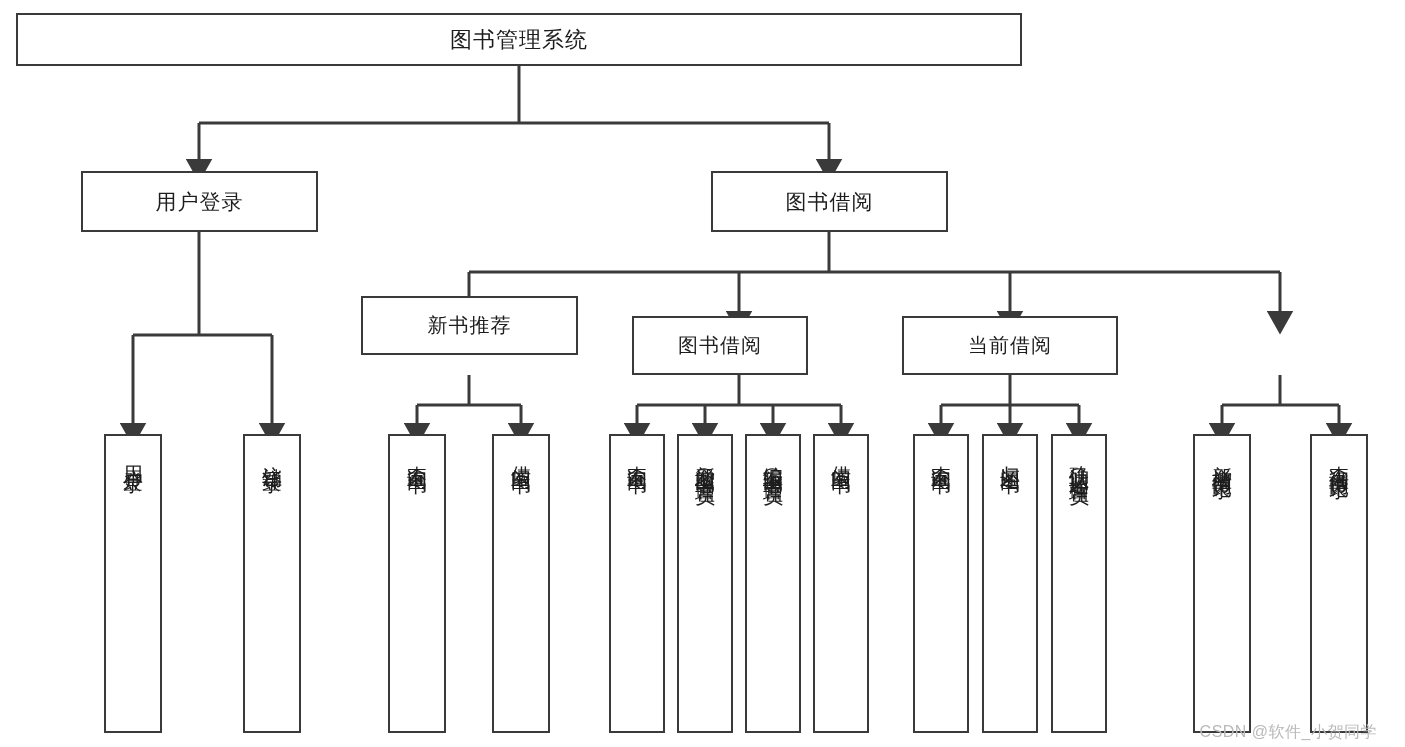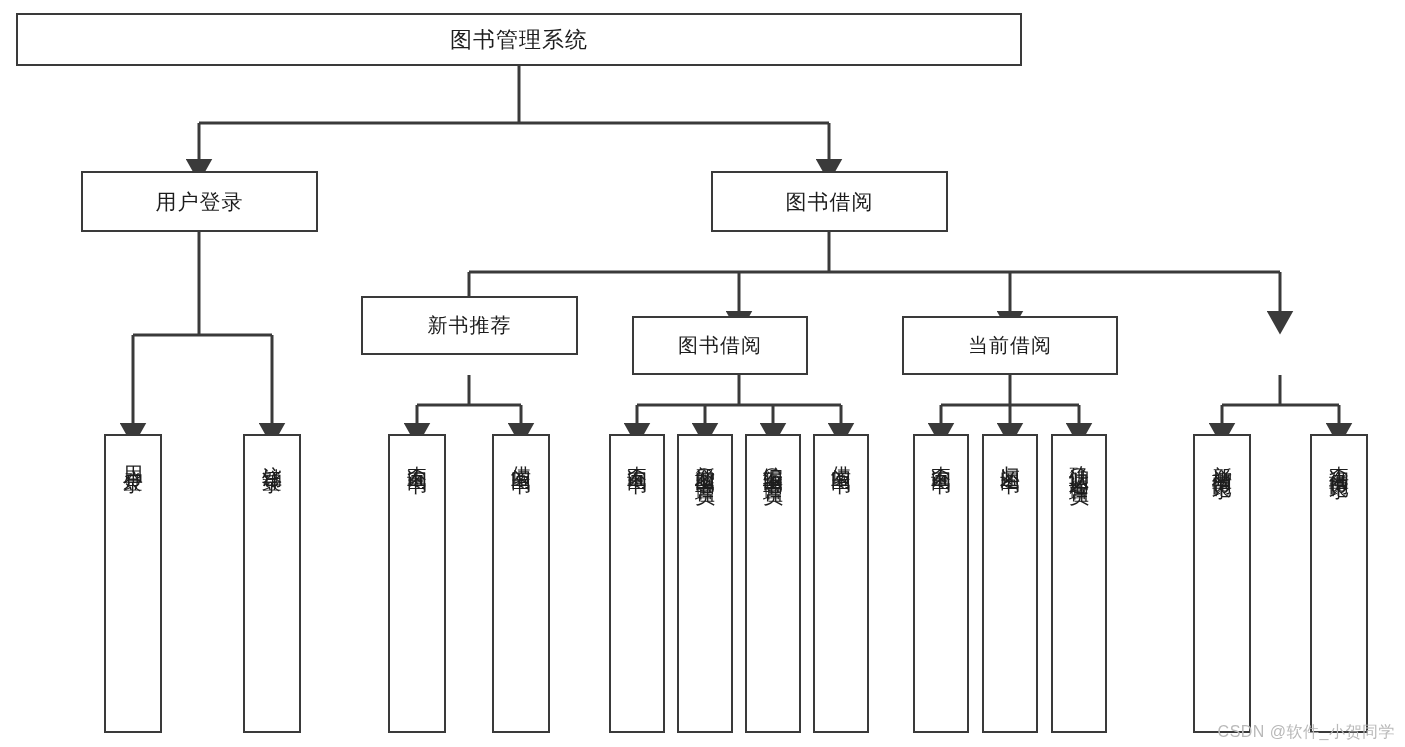--- a/index.html
+++ b/index.html
@@ -60,21 +60,21 @@
     line-height: 1.04;
     white-space: nowrap;
     display: block;
   }
   .hlabel {
     white-space: nowrap;
     letter-spacing: 1px;
   }
   #watermark {
     position: absolute;
-    right: 10px;
+    right: 28px;
     bottom: 4px;
     font-size: 16px;
     color: #b9b9b9;
     letter-spacing: 0.5px;
     white-space: nowrap;
     z-index: 5;
   }
 </style>
 </head>
 <body>

